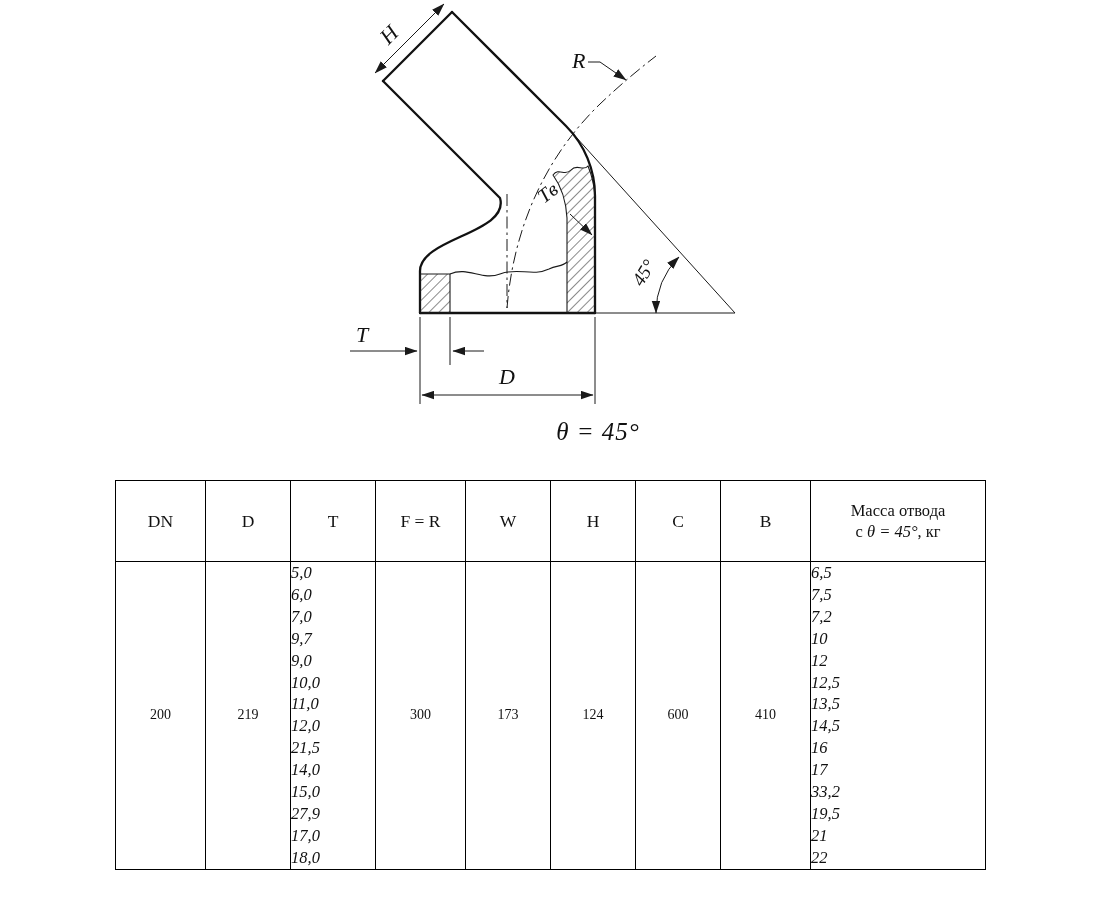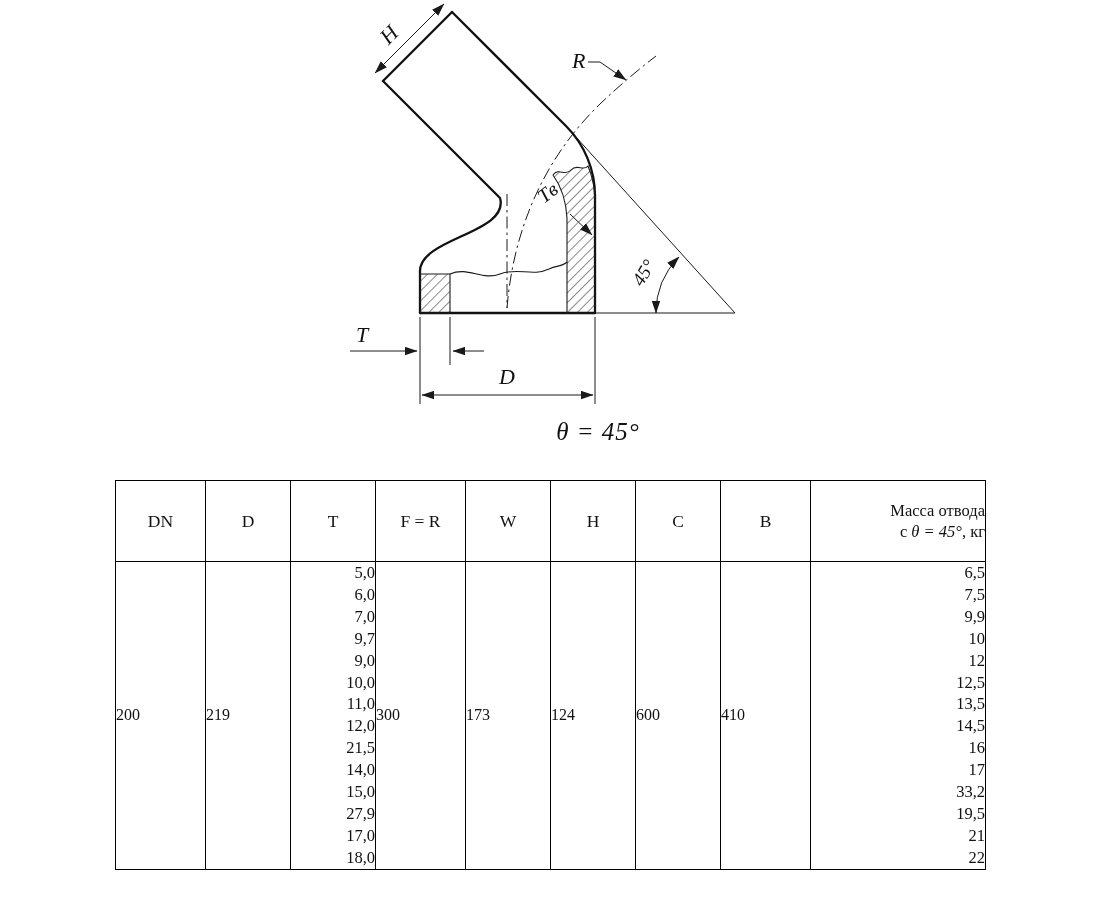--- a/index.html
+++ b/index.html
@@ -13,25 +13,25 @@
   .dim-label-small{font-style:italic;font-size:20px;}
   .theta-label{font-style:italic;font-size:25px;letter-spacing:1px;}
   .angle-label{font-style:italic;font-size:19px;}
 
   .table-wrap{position:absolute;left:115px;top:480px;border-radius:17px;}
   table.dims{border-collapse:collapse;width:870px;table-layout:fixed;}
   table.dims th, table.dims td{border:1.6px solid #000;padding:0;}
   table.dims th{
     height:80px;font-weight:normal;font-size:17.5px;vertical-align:middle;text-align:center;
   }
-  .hdr-two-line{line-height:1.3;font-size:16.5px;text-align:right;}
+  .hdr-two-line{line-height:1.3;font-size:16.5px;}
   .hdr-italic{font-style:italic;}
-  td.single{vertical-align:middle;font-size:16px;}
+  td.single{text-align:center;vertical-align:middle;font-size:14px;}
   td.stack{vertical-align:top;text-align:center;padding-top:4px;padding-bottom:4px;}
-  .stack-line{line-height:21.9px;font-size:16.5px;text-align:right;}
+  .stack-line{line-height:21.9px;font-size:16.5px;text-align:left;font-style:italic;}
 </style>
 </head>
 <body>
 
 <div class="drawing">
 <svg width="1100" height="465" viewBox="0 0 1100 465">
   <defs>
     <marker id="arrow" viewBox="0 0 12 8" refX="11.5" refY="4" markerWidth="13" markerHeight="9" orient="auto-start-reverse">
       <path d="M0,0 L12,4 L0,8 z" fill="#1a1a1a"></path>
     </marker>
@@ -154,21 +154,21 @@
             <div class="stack-line">18,0</div>
           </td>
         <td class="single">300</td>
         <td class="single">173</td>
         <td class="single">124</td>
         <td class="single">600</td>
         <td class="single">410</td>
         <td class="stack">
             <div class="stack-line">6,5</div>
             <div class="stack-line">7,5</div>
-            <div class="stack-line">9,9</div>
+            <div class="stack-line">7,2</div>
             <div class="stack-line">10</div>
             <div class="stack-line">12</div>
             <div class="stack-line">12,5</div>
             <div class="stack-line">13,5</div>
             <div class="stack-line">14,5</div>
             <div class="stack-line">16</div>
             <div class="stack-line">17</div>
             <div class="stack-line">33,2</div>
             <div class="stack-line">19,5</div>
             <div class="stack-line">21</div>

